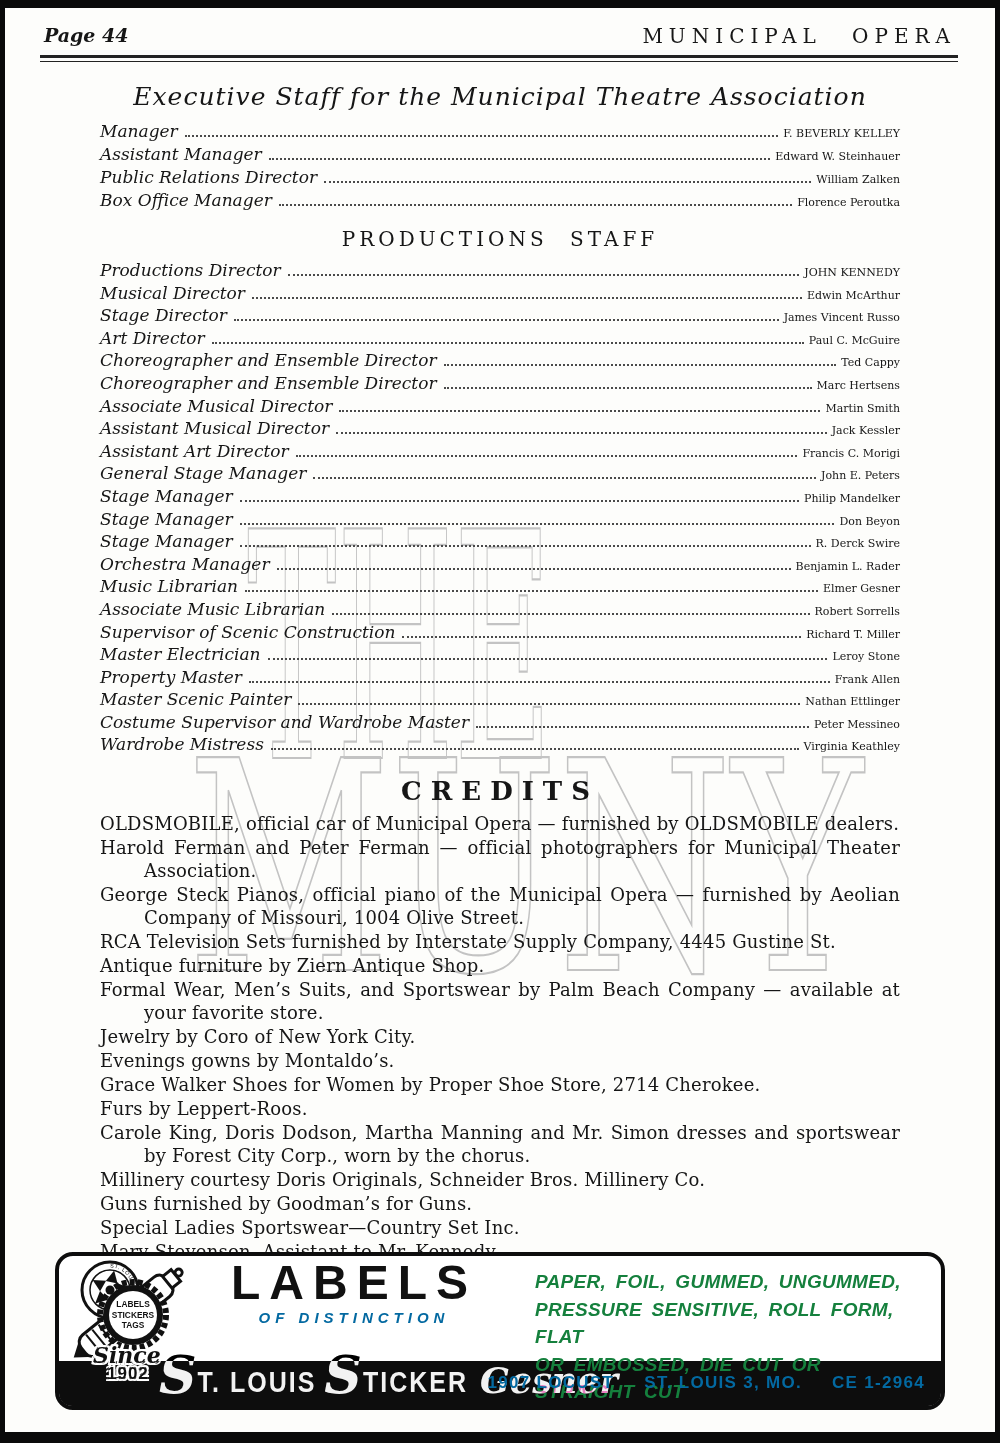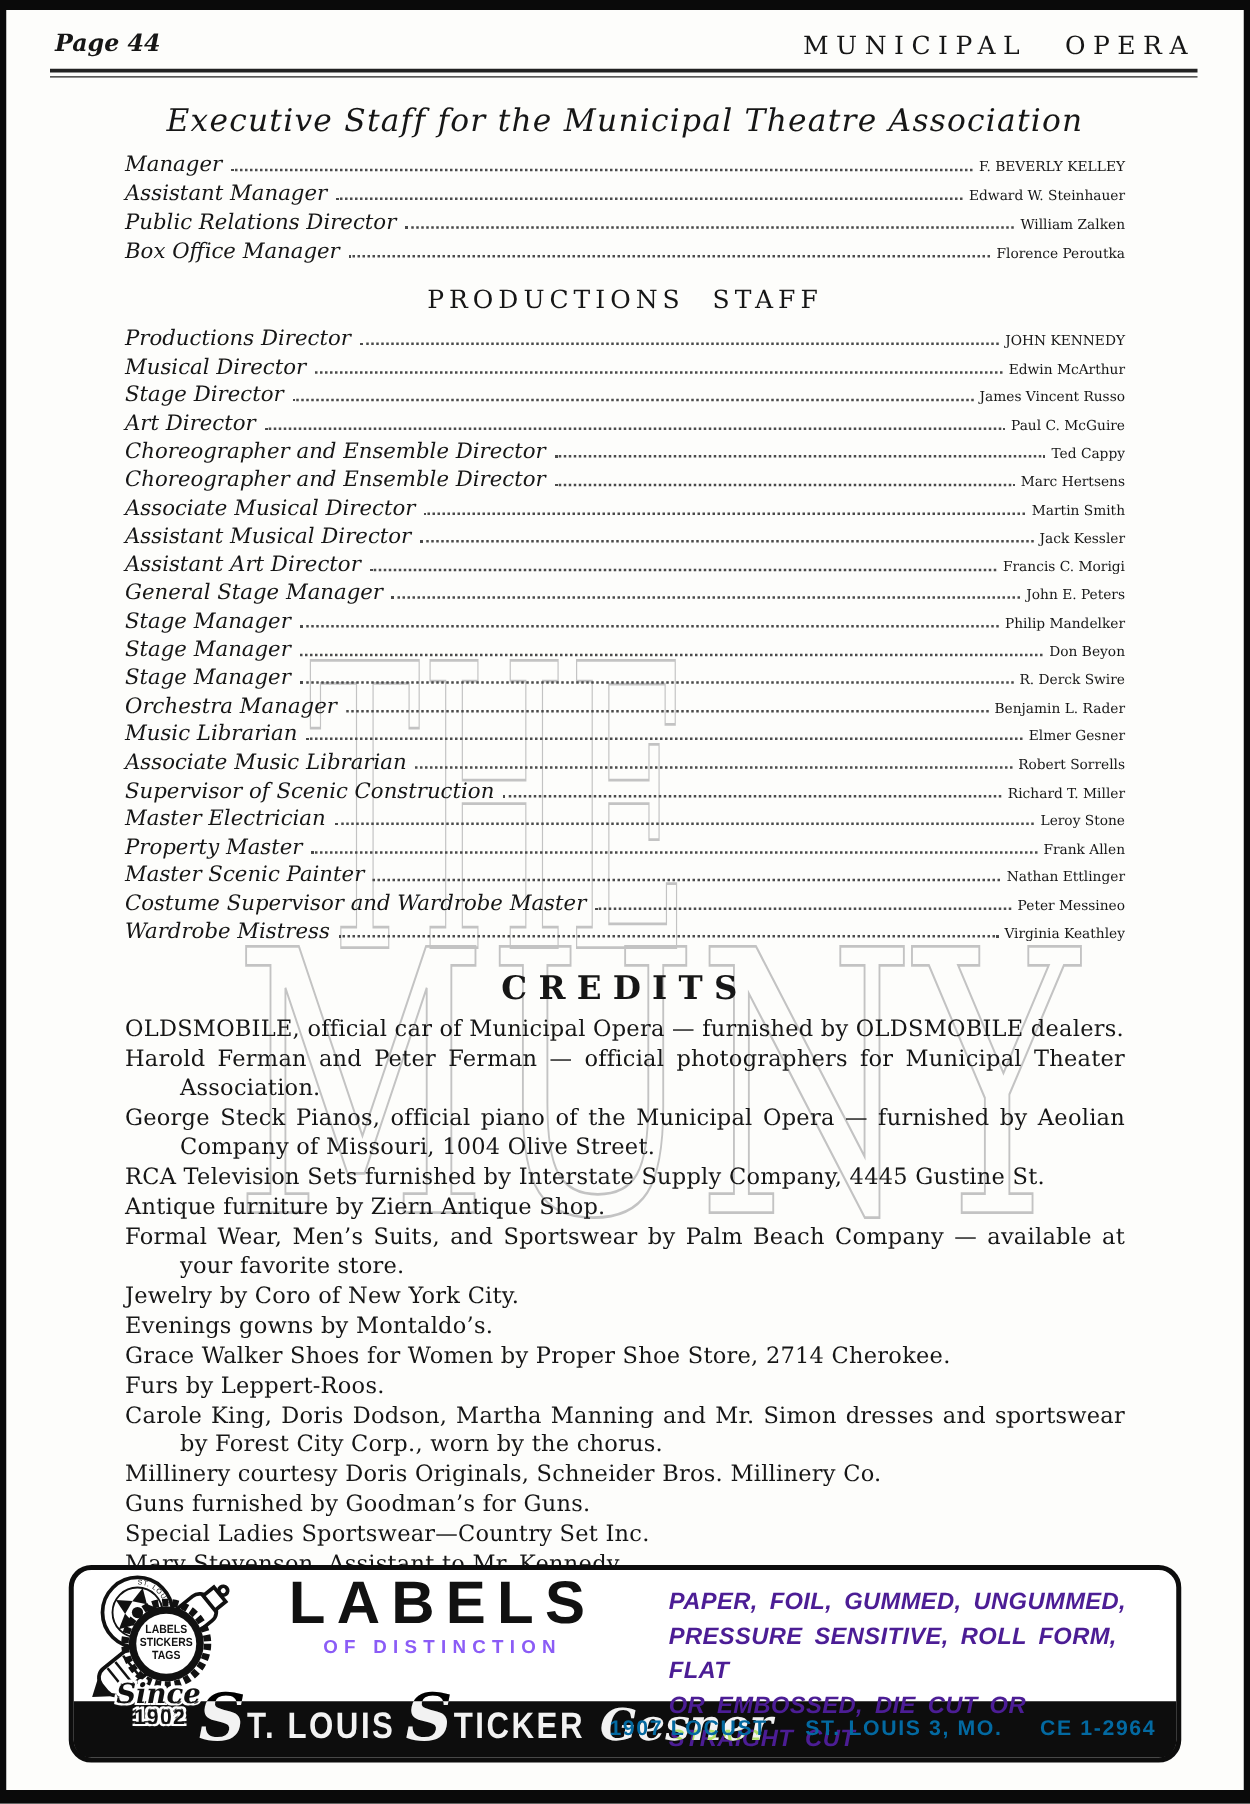--- a/index.html
+++ b/index.html
@@ -40,22 +40,22 @@
           padding-left:44px;text-indent:-44px;letter-spacing:0.2px;}
   
   .ad{position:absolute;left:55px;top:1252px;width:890px;height:158px;box-sizing:border-box;
       border:4px solid #0d0d0d;border-radius:18px;background:#fff;z-index:3;isolation:isolate;
       font-family:"Liberation Sans",sans-serif;}
   .ad-band{position:absolute;left:0;right:0;bottom:0;height:45px;background:#0d0d0d;
            border-radius:0 0 13px 13px;z-index:1;}
   .ad-headline{position:absolute;left:140px;top:2px;width:310px;text-align:center;
                font-weight:bold;font-size:48px;line-height:50px;letter-spacing:9px;color:#111;z-index:2;}
   .ad-subhead{position:absolute;left:140px;top:53px;width:310px;text-align:center;
-              font-weight:bold;font-size:15px;letter-spacing:5px;color:#8b5cf6;z-index:2;}
-  .ad-products{position:absolute;left:476px;top:12px;width:376px;color:#4c1d95;
+              font-weight:bold;font-style:italic;font-size:15px;letter-spacing:5px;color:#0369a1;z-index:2;}
+  .ad-products{position:absolute;left:476px;top:12px;width:376px;color:#15803d;
                font-style:italic;font-weight:bold;font-size:19px;line-height:27.5px;
                letter-spacing:0.3px;word-spacing:4px;z-index:2;}
   .ad-company{position:absolute;left:100px;bottom:5px;display:flex;align-items:baseline;
               color:#fff;mix-blend-mode:difference;z-index:2;white-space:nowrap;}
   .ad-company .big-s{font-family:"DejaVu Serif",serif;font-style:italic;font-weight:bold;
                      font-size:52px;line-height:40px;}
   .ad-company .caps{font-weight:bold;font-size:25px;letter-spacing:2px;margin:0 8px 0 1px;
                     transform:scaleY(1.18);transform-origin:bottom;}
   .ad-company .script{font-family:"DejaVu Serif",serif;font-style:italic;font-weight:bold;
                       font-size:35px;margin-left:4px;}

